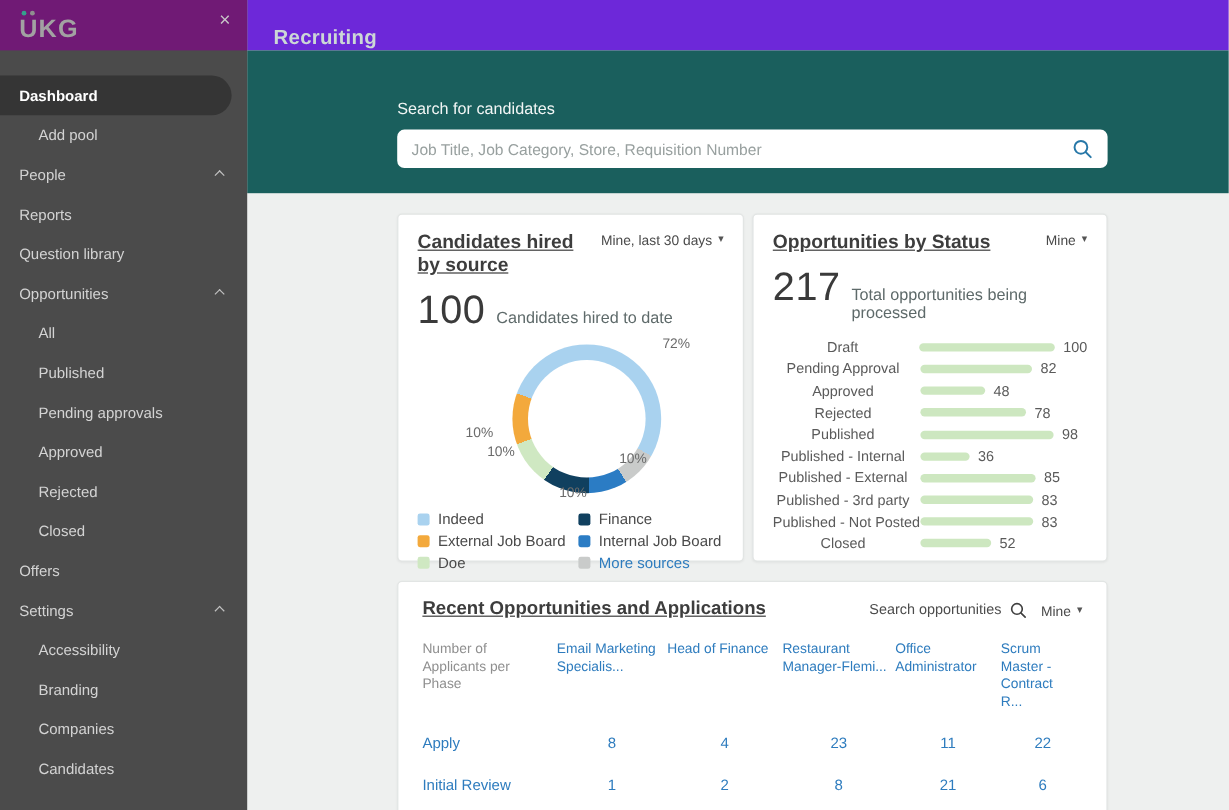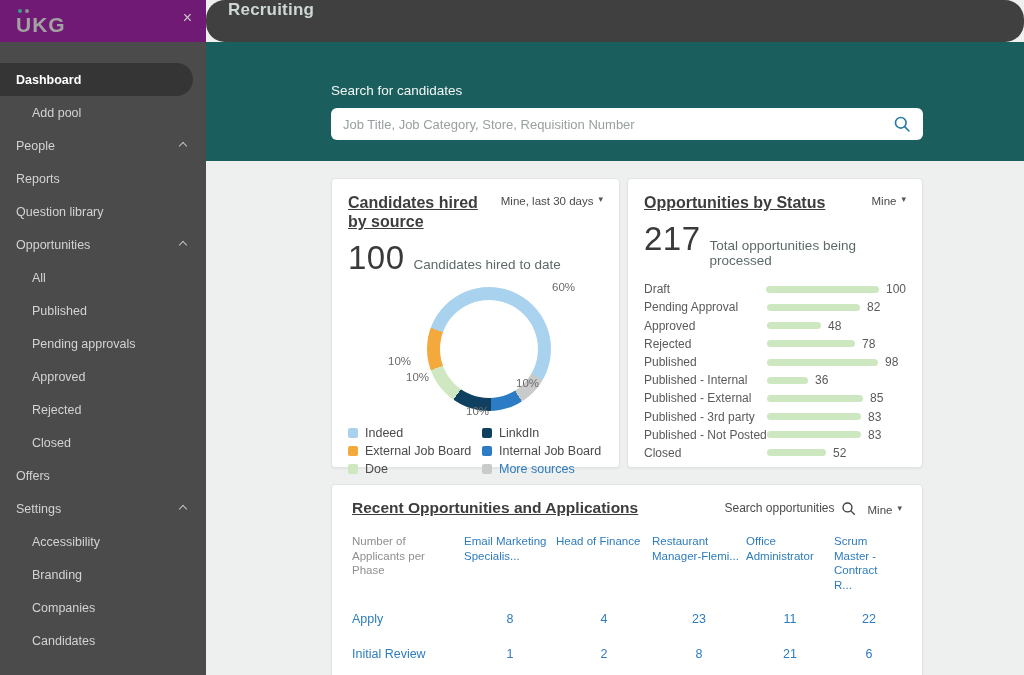--- a/index.html
+++ b/index.html
@@ -16,21 +16,21 @@
   .logo-dots i.gray { background:#8f8f8f; }
   .close-x { position:absolute; right:14px; top:10px; color:#c8c8c8; font-size:16px; line-height:16px; cursor:pointer; }
   .nav { padding-top:21px; }
   .nav-item { height:33px; display:flex; align-items:center; font-size:12.5px; color:#d3d3d3; padding-left:16px; position:relative; cursor:pointer; }
   .nav-item.indent { padding-left:32px; }
   .nav-item.active { background:#353535; color:#ffffff; font-weight:bold; width:193px; border-radius:0 17px 17px 0; }
   .chev { position:absolute; right:20px; top:14px; width:6px; height:6px; border-left:1.5px solid #c2c2c2; border-top:1.5px solid #c2c2c2; transform:rotate(45deg); }
 
   
   .main { position:absolute; left:206px; top:0; width:818px; height:675px; }
-  .topbar { height:42px; background:#404040; display:flex; align-items:flex-start; padding-left:22px;border-radius:19px; }
+  .topbar { height:42px; background:#6d28d9; display:flex; align-items:flex-end; padding-left:22px; }
   .topbar-title { color:#ccd7d6; font-size:17px; font-weight:bold; letter-spacing:.2px; }
   .search-band { height:119px; background:#1a5f5d; }
   .col { width:592px; margin-left:125px; }
   .search-label { display:block; padding-top:41px; color:#f2f6f5; font-size:13.5px; }
   .search-input-wrap { margin-top:10px; height:32px; background:#ffffff; border-radius:6px; display:flex; align-items:center; padding:0 12px; }
   .search-input { flex:1; border:none; outline:none; font-size:13px; color:#333; font-family:"Liberation Sans", sans-serif; }
   .search-input::placeholder { color:#98a09f; }
 
   .content { padding-top:17px; }
   .cards-row { display:flex; gap:7px; }
@@ -60,21 +60,21 @@
   .pl3 { left:58px; top:92px; }
   .pl4 { left:40px; top:76px; }
   .legend { margin-top:5px; display:grid; grid-template-columns:134px 1fr; row-gap:4px; }
   .legend-item { display:flex; align-items:center; font-size:12.5px; color:#4a4a4a; }
   .legend-item .sw { width:10px; height:10px; border-radius:2px; margin-right:7px; flex:none; }
   .legend-item.link span.lt { color:#2e7cbe; cursor:pointer; }
 
   
   .bars { margin-top:12px; }
   .bar-row { display:flex; align-items:center; height:18.2px; }
-  .bar-label { width:117px; text-align:left; font-size:12px; color:#5a5a5a; white-space:nowrap; }
+  .bar-label { width:117px; text-align:center; font-size:12px; color:#5a5a5a; white-space:nowrap; }
   .bar { height:7px; border-radius:3.5px; margin-left:6px; }
   .bar-value { margin-left:7px; font-size:12px; color:#5a5a5a; }
 
   
   .recent-right { display:flex; align-items:center; gap:12px; margin-top:2px; }
   .search-opps { display:flex; gap:6px; font-size:12px; color:#4c4c4c; cursor:pointer; }
   .t-grid { display:grid; grid-template-columns:112px 92px 96px 94px 88px 70px; margin-top:16px; }
   .th { font-size:11.5px; color:#2e7cbe; line-height:1.3; padding-bottom:8px; padding-right:6px; cursor:pointer; }
   .th.muted { color:#8f8f8f; cursor:default; }
   .tcell { height:35px; display:flex; align-items:center; font-size:12.5px; color:#2e7cbe; }
@@ -186,34 +186,34 @@
               <span>Mine, last 30 days</span>
               <span class="caret">▾</span>
             </div>
           </div>
           <div class="bignum-row">
             <span class="bignum">100</span>
             <span class="bignum-caption">Candidates hired to date</span>
           </div>
           <div class="chart-area">
             <div class="donut" style="background: conic-gradient(from -70deg, rgb(169, 210, 239) 0deg, rgb(169, 210, 239) 190deg, rgb(201, 203, 202) 190deg, rgb(201, 203, 202) 218deg, rgb(43, 124, 196) 218deg, rgb(43, 124, 196) 248deg, rgb(16, 64, 95) 248deg, rgb(16, 64, 95) 285deg, rgb(207, 232, 194) 285deg, rgb(207, 232, 194) 320deg, rgb(243, 169, 60) 320deg, rgb(243, 169, 60) 360deg);"></div>
-            <span class="pct pl0">60%</span>
+            <span class="pct pl0">72%</span>
             <span class="pct pl1">10%</span>
             <span class="pct pl2">10%</span>
             <span class="pct pl3">10%</span>
             <span class="pct pl4">10%</span>
           </div>
           <div class="legend">
               <div class="legend-item">
                 <span class="sw" style="background: rgb(169, 210, 239);"></span>
                 <span class="lt">Indeed</span>
               </div>
               <div class="legend-item">
                 <span class="sw" style="background: rgb(16, 64, 95);"></span>
-                <span class="lt">LinkdIn</span>
+                <span class="lt">Finance</span>
               </div>
               <div class="legend-item">
                 <span class="sw" style="background: rgb(243, 169, 60);"></span>
                 <span class="lt">External Job Board</span>
               </div>
               <div class="legend-item">
                 <span class="sw" style="background: rgb(43, 124, 196);"></span>
                 <span class="lt">Internal Job Board</span>
               </div>
               <div class="legend-item">

